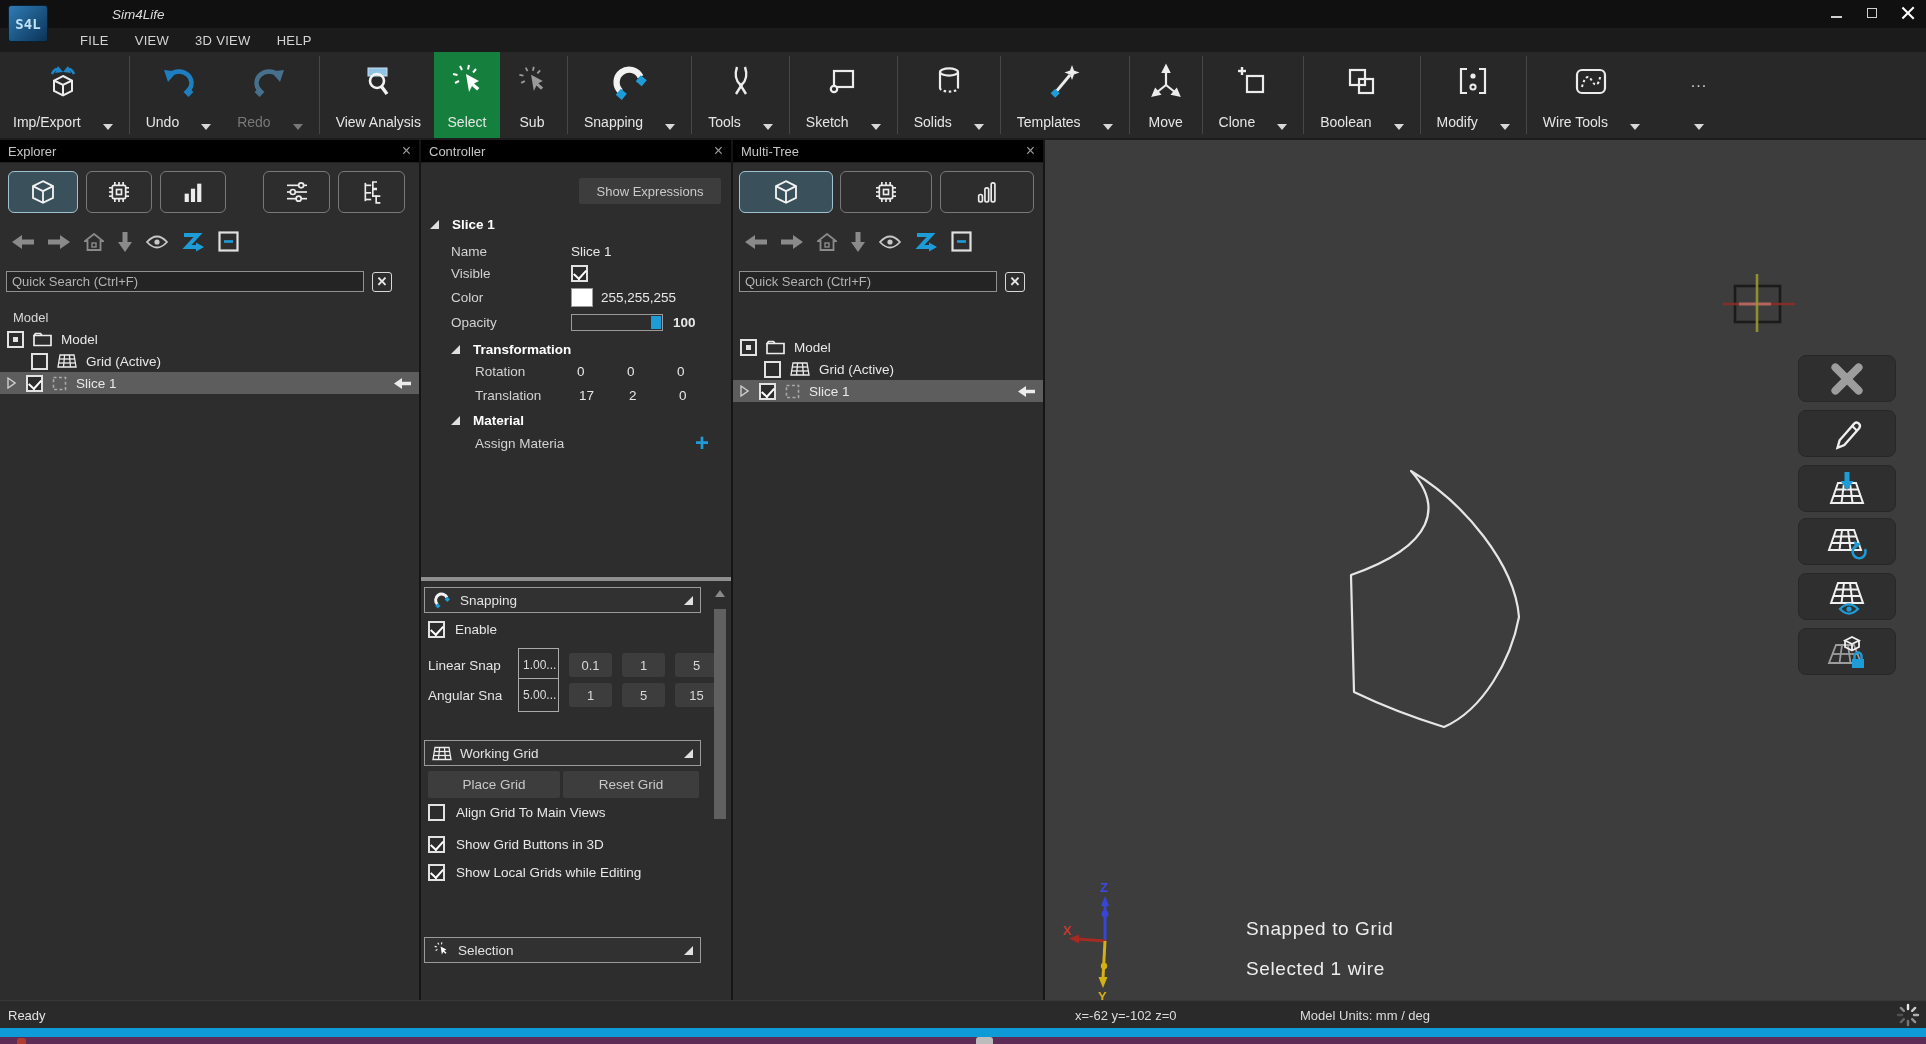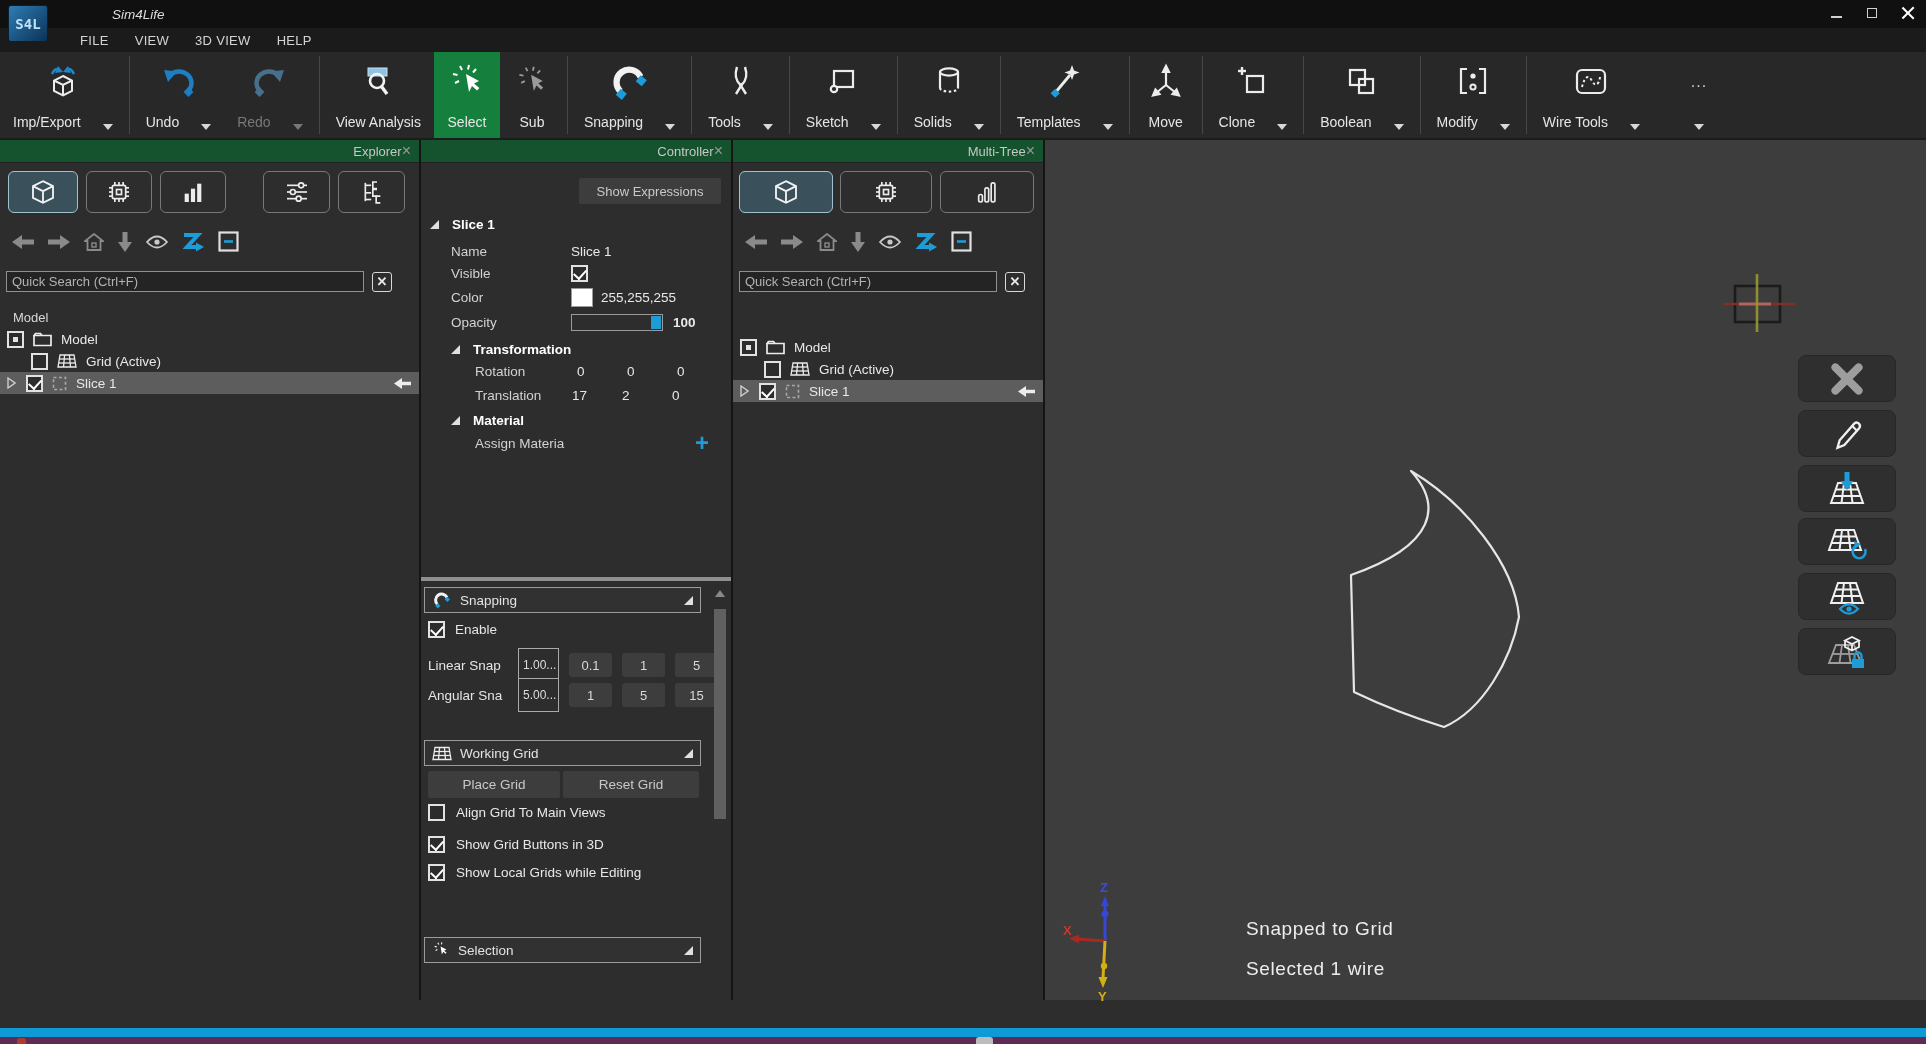--- a/index.html
+++ b/index.html
@@ -35,22 +35,22 @@
   .tb-item.active { background:#15803d; }
   .tb-icon { height:42px; display:flex; align-items:center; justify-content:center; }
   .tb-label { font-size:14px; color:#e6e6e6; display:flex; align-items:flex-end; gap:22px; white-space:nowrap; }
   .tb-label.dim { color:#787878; }
   .caret { width:0; height:0; border-left:5px solid transparent; border-right:5px solid transparent; border-top:6px solid #d8d8d8; }
   .caret.dim { border-top-color:#787878; }
   .tb-sep { width:1px; background:#474747; margin:4px 3px; }
   .tb-ellipsis { font-size:16px; color:#cfcfcf; letter-spacing:1px; }
   
   .panel { position:absolute; top:140px; height:860px; background:#2d2d2d; border-right:2px solid #151515; }
-  .panel-header { height:23px; background:#14532d; border-bottom:1px solid #202020;
-    display:flex; align-items:center; justify-content:flex-end; padding:0 8px; color:#c6c6c6; font-size:13px; }
+  .panel-header { height:23px; background:#000000; border-bottom:1px solid #202020;
+    display:flex; align-items:center; justify-content:space-between; padding:0 8px; color:#c6c6c6; font-size:13px; }
   .panel-close { color:#9a9a9a; font-size:16px; line-height:1; }
   .tab-btn { position:absolute; height:42px; border:1px solid #787878; border-radius:6px; background:#2d2d2d;
     display:flex; align-items:center; justify-content:center; top:31px; }
   .tab-btn.active { background:#3a515c; border-color:#9fc2d0; }
   .nav-row { position:absolute; top:92px; left:12px; display:flex; gap:14px; align-items:center; height:22px; }
   .search-row { position:absolute; top:131px; left:6px; display:flex; gap:8px; align-items:center; }
   .search-input { height:21px; background:#242424; border:1px solid #909090; color:#cfcfcf;
     font-size:13px; padding:0 5px; font-family:"Liberation Sans",sans-serif; }
   .search-input::placeholder { color:#b2b2b2; }
   .xbtn { width:20px; height:20px; border:1.5px solid #d8d8d8; border-radius:3px; color:#e8e8e8;
@@ -560,21 +560,21 @@
     <div class="prop-row" style="top:220px">
       <span class="plabel2">Rotation</span>
       <span class="num3" style="margin-left:6px">
         <span class="pval">0</span>
         <span class="pval">0</span>
         <span class="pval">0</span>
       </span>
     </div>
     <div class="prop-row" style="top:244px">
       <span class="plabel2">Translation</span>
-      <span class="num3" style="margin-left:1px">
+      <span class="num3" style="margin-left:8px">
         <span class="pval">17</span>
         <span class="pval">2</span>
         <span class="pval">0</span>
       </span>
     </div>
     <div class="prop-row" style="top:269px">
       <span class="tri" style="margin-left:30px"></span>
       <span class="grp-title">Material</span>
     </div>
     <div class="prop-row" style="top:292px">
@@ -866,19 +866,38 @@
       <line x1="42" y1="63" x2="40" y2="100" stroke="#d4b012" stroke-width="3"></line>
       <polygon points="40,110 35.5,99 44.5,99" fill="#d4b012"></polygon>
       <circle cx="41" cy="88" r="3.2" fill="#d4b012"></circle>
       <text x="35" y="123" fill="#d4b012" font-size="13" font-weight="bold">Y</text>
     </svg>
 
     <div class="vp-msg" style="top:778px">Snapped to Grid</div>
     <div class="vp-msg" style="top:818px">Selected 1 wire</div>
   </div>
 
+  <div class="statusbar">
+    <span class="status-ready">Ready</span>
+    <span class="status-coords">x=-62 y=-102 z=0</span>
+    <span class="status-units">Model Units: mm / deg</span>
+    <span class="spinner">
+      <svg width="24" height="24" viewBox="0 0 24 24">
+          <g stroke="#e8e8e8" stroke-width="2.4" stroke-linecap="round">
+            <line x1="12" y1="2" x2="12" y2="6" opacity="1"></line>
+            <line x1="19.1" y1="4.9" x2="16.2" y2="7.8" opacity="0.85"></line>
+            <line x1="22" y1="12" x2="18" y2="12" opacity="0.7"></line>
+            <line x1="19.1" y1="19.1" x2="16.2" y2="16.2" opacity="0.55"></line>
+            <line x1="12" y1="22" x2="12" y2="18" opacity="0.4"></line>
+            <line x1="4.9" y1="19.1" x2="7.8" y2="16.2" opacity="0.3"></line>
+            <line x1="2" y1="12" x2="6" y2="12" opacity="0.2"></line>
+            <line x1="4.9" y1="4.9" x2="7.8" y2="7.8" opacity="0.5"></line>
+          </g>
+        </svg>
+    </span>
+  </div>
   <div class="progressbar"></div>
   <div class="bottomstrip">
     <div class="strip-frag-red"></div>
     <div class="strip-frag-gray"></div>
   </div>
 
 </div>
 
 </body></html>

